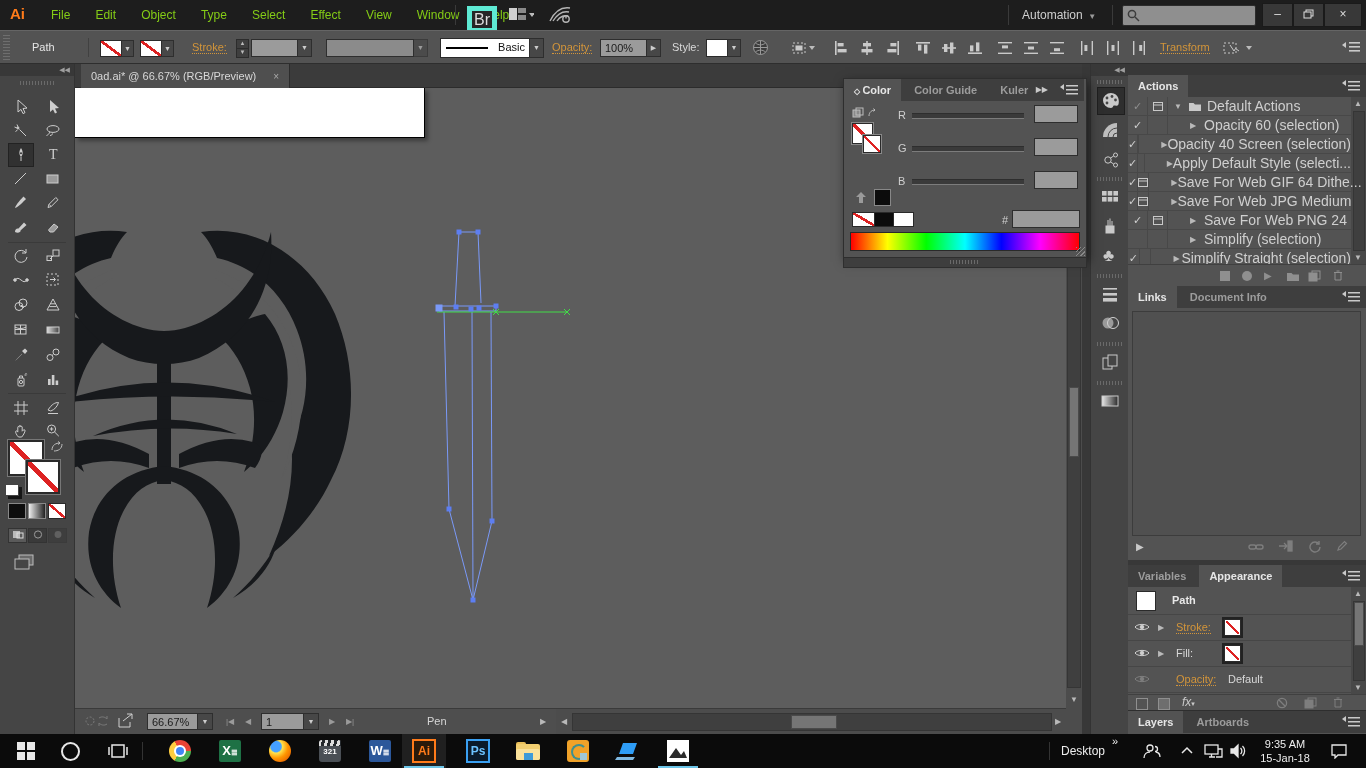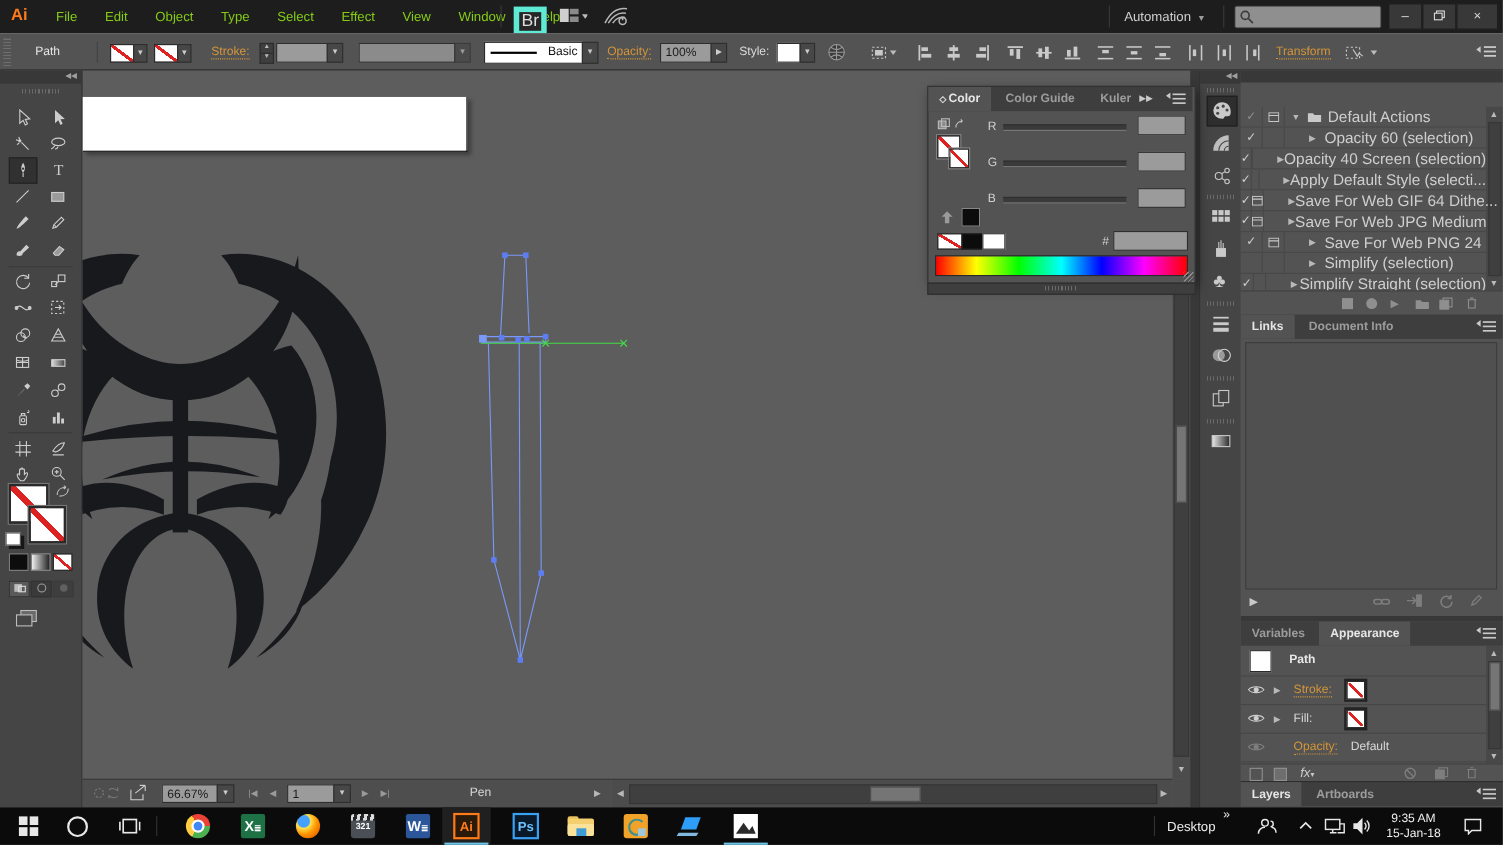--- a/index.html
+++ b/index.html
@@ -474,20 +474,26 @@
         </svg>
       </div>
     <div class="abs" style="left:14px;top:490px">
         <svg width="24" height="18" viewBox="0 0 24 18" fill="none" stroke="#bdbdbd">
           <rect x="5" y="1" width="14" height="10" fill="#6a6a6a"></rect>
           <rect x="1" y="5" width="14" height="10" fill="#454545"></rect>
         </svg>
       </div>
   </div>
 
+  <div id="tabbar">
+    <div id="doctab">
+      <span>0ad.ai* @ 66.67% (RGB/Preview)</span>
+      <span style="margin-left:14px;color:#aaa;font-size:10px">×</span>
+    </div>
+  </div>
 
   <div id="canvas">
     <div class="abs" style="left:0;top:0;width:349px;height:49px;background:#fff;border-right:1px solid #000;border-bottom:1px solid #000;box-shadow:3px 3px 4px rgba(0,0,0,.35)"></div>
 
     <svg class="abs" style="left:-110px;top:134px" width="400" height="392" viewBox="0 0 400 392">
       <g fill="#17191c">
         <path id="wingR" d="M236,10 C290,2 344,34 370,92 C392,144 392,208 366,258 C352,288 330,314 304,334 C322,294 330,256 326,218 C344,186 346,144 332,108 C318,70 288,44 252,36 C248,26 242,16 236,10 Z"></path>
         <use href="#wingR" transform="translate(398,0) scale(-1,1)"></use>
         <path id="tailR" d="M312,322 C306,344 292,362 268,376 C288,358 300,342 312,322 Z"></path>
         <use href="#tailR" transform="translate(398,0) scale(-1,1)"></use>
@@ -658,20 +664,31 @@
             </linearGradient>
           </defs>
           <rect x="2" y="5" width="16" height="10" fill="url(#g2)" stroke="#c9c9c9"></rect>
         </svg>
       </div>
   </div>
 
   <div id="rightcol">
     <div class="abs" style="left:0;top:0;width:238px;height:11px;background:#383838"></div>
 
+    <div class="tabbar" style="top:11px">
+      <span class="ptab on">Actions</span>
+      <span class="pmenu">
+          <svg width="18" height="12" viewBox="0 0 18 12" fill="#c9c9c9">
+            <path d="M0 3l4 3V0z"></path>
+            <rect x="6" y="1" width="12" height="1.5"></rect>
+            <rect x="6" y="5" width="12" height="1.5"></rect>
+            <rect x="6" y="9" width="12" height="1.5"></rect>
+          </svg>
+        </span>
+    </div>
     <div class="abs clip" style="left:0;top:33px;width:238px;height:167px">
       <div class="abs" style="right:0;top:0;width:15px;height:167px;background:#484848">
         <span class="sarr" style="left:1px;top:2px;width:12px">▲</span>
         <div class="strack" style="left:2px;top:14px;width:10px;height:138px"></div>
         <span class="sarr" style="left:1px;bottom:2px;width:12px">▼</span>
       </div>
       <div style="width:223px">
         <div class="act-row">
           <span class="act-c1" style="color:#8f8f8f">✓</span>
           <span class="act-c2">

